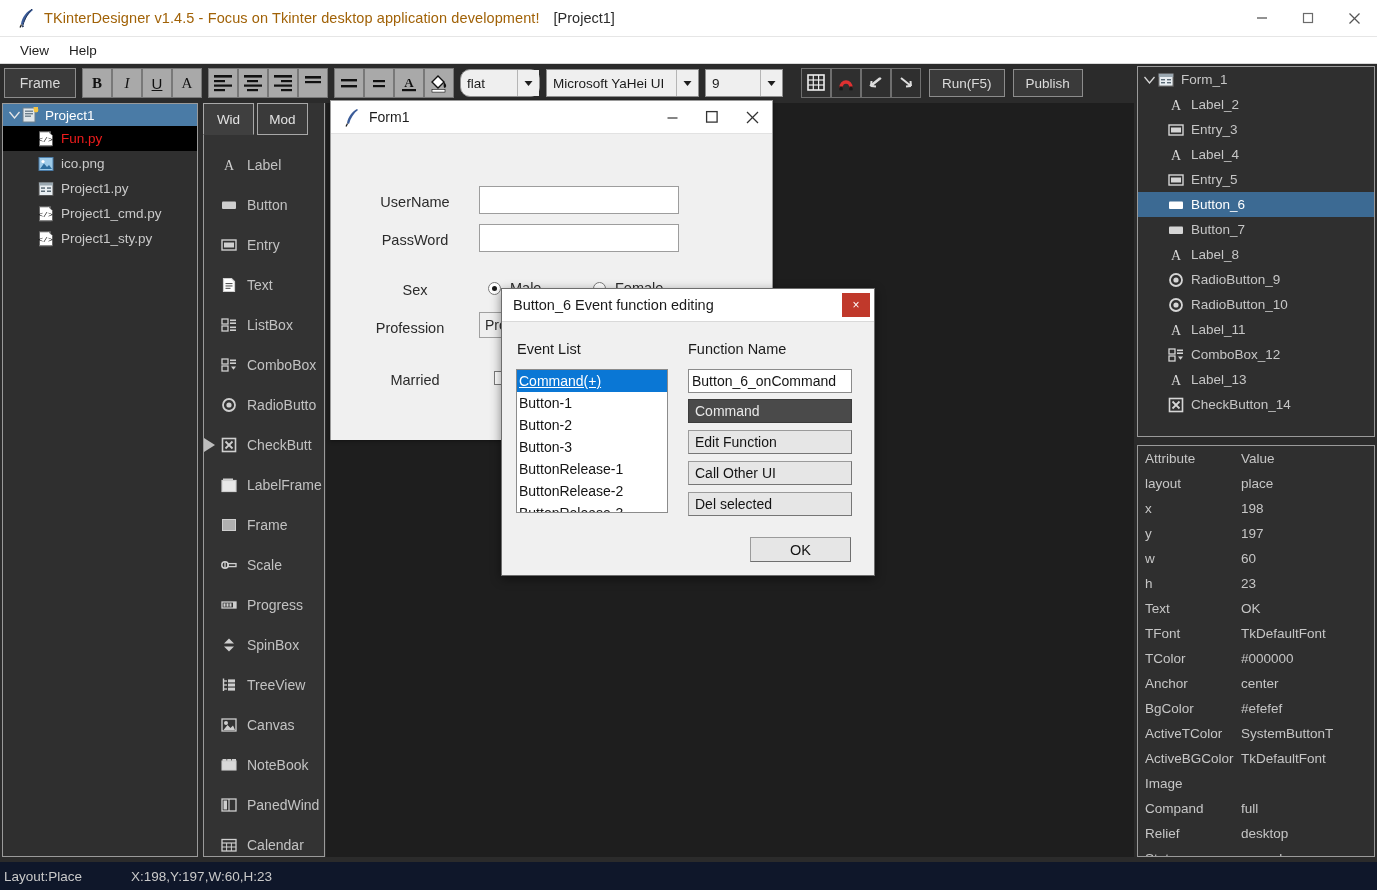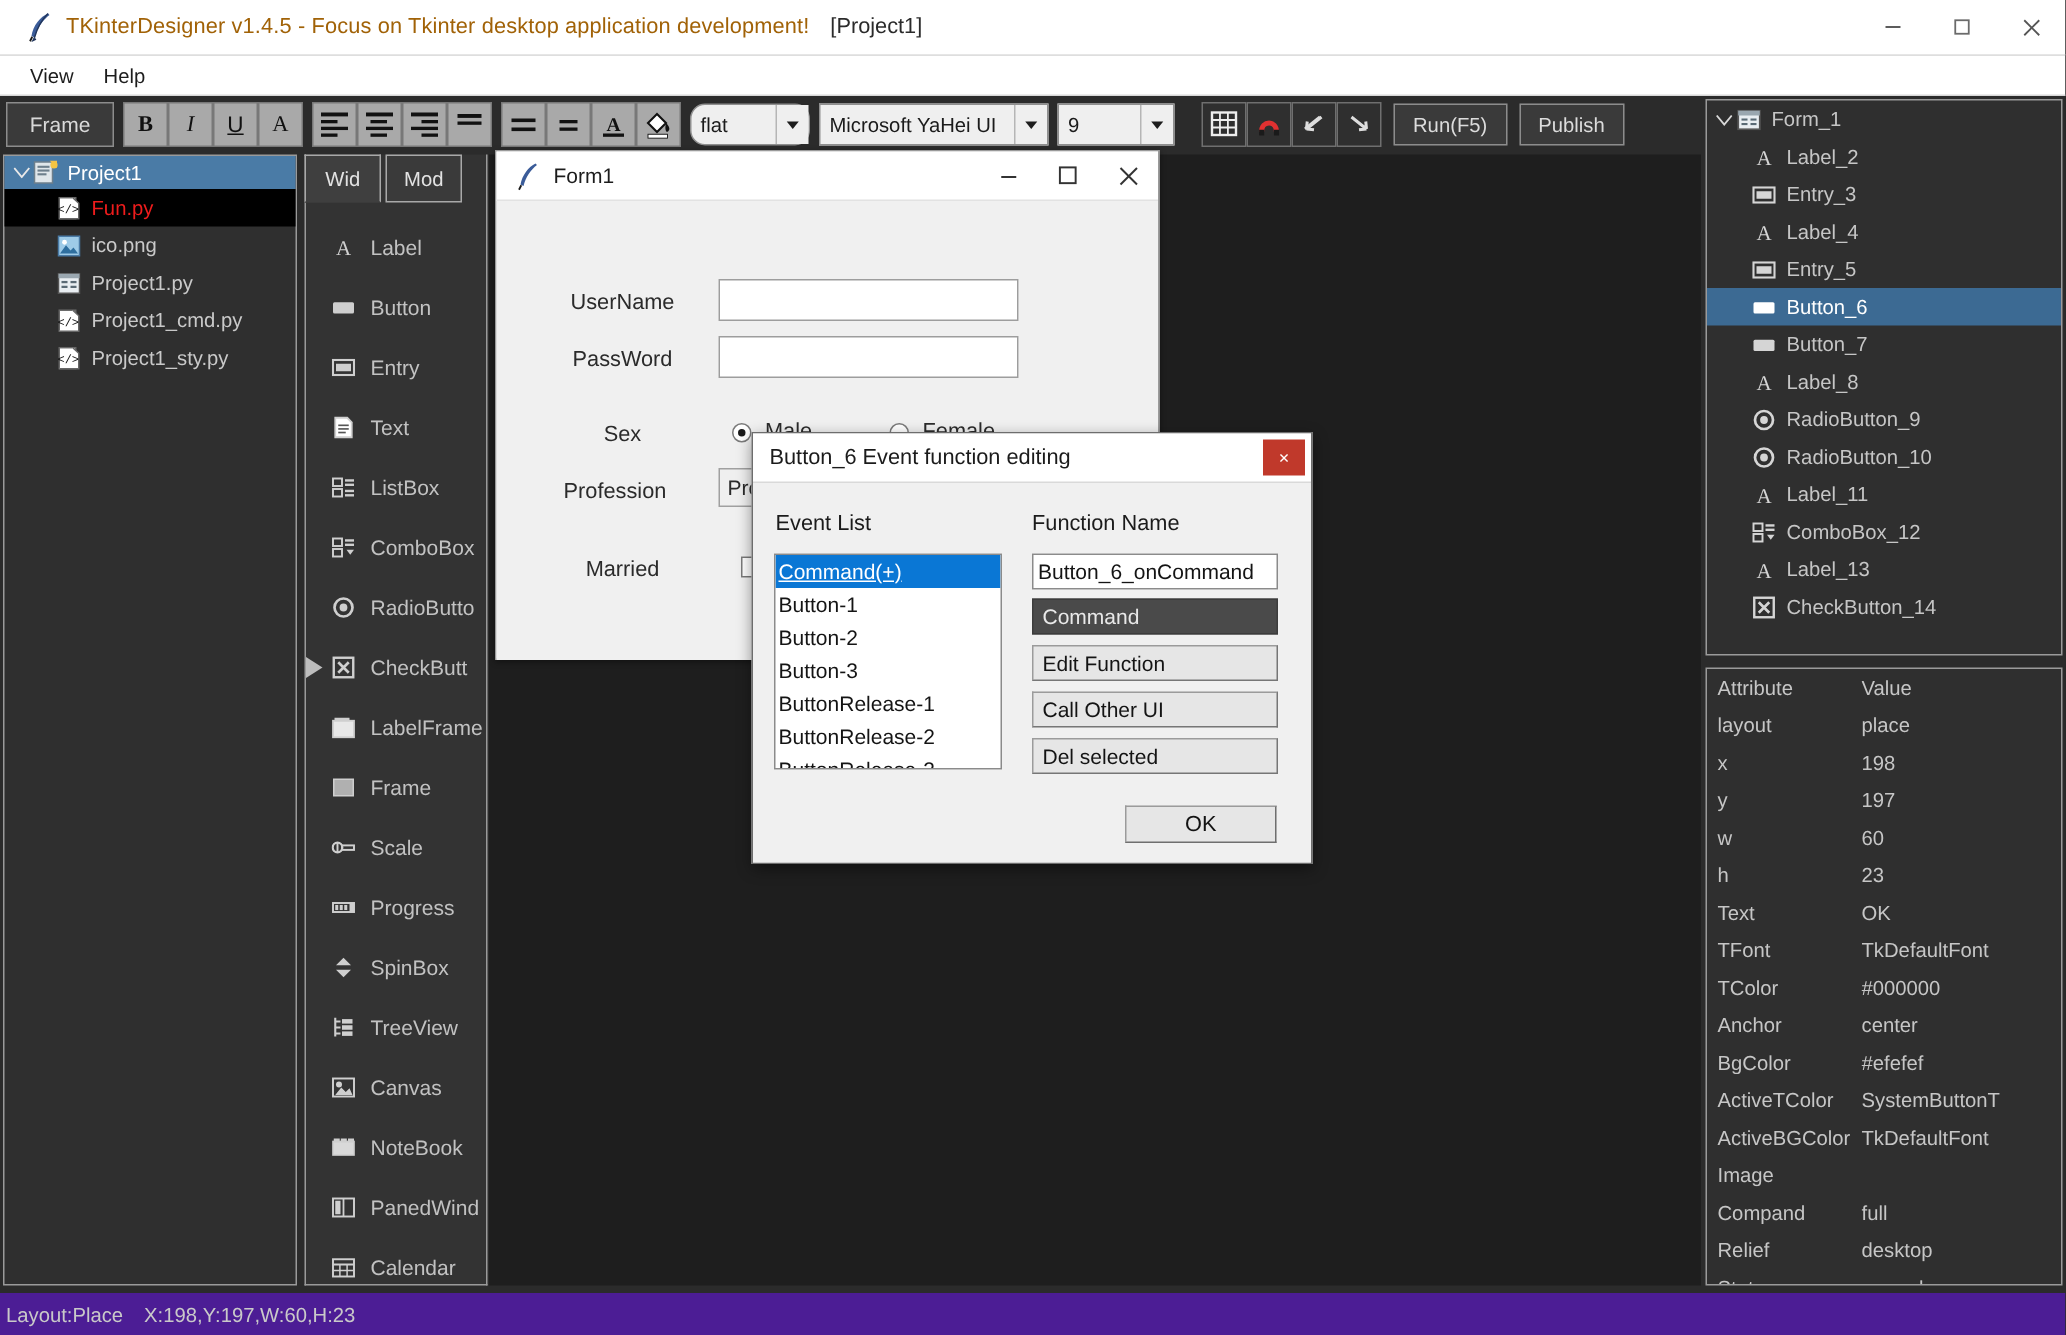--- a/index.html
+++ b/index.html
@@ -207,21 +207,21 @@
     position:absolute; left:1137px; top:445px; width:238px; height:412px;
     background:#2f2f2f; border:1px solid #9a9a9a; overflow:hidden;
   }
   .attr-row { height:25px; display:flex; align-items:center; font-size:13.5px; color:#c6c6c6; }
   .attr-row .k { width:103px; padding-left:7px; white-space:nowrap; overflow:hidden; }
   .attr-row .v { flex:1; white-space:nowrap; overflow:hidden; }
 
   
   .statusbar {
     position:absolute; left:0; bottom:0; width:1377px; height:28px;
-    background:#4c1d95; display:flex; align-items:center; color:#c9c9c9; font-size:13.5px;
+    background:#0f172a; display:flex; align-items:center; color:#c9c9c9; font-size:13.5px;gap:35px;
   }
   .statusbar .s1 { margin-left:4px; }
   .statusbar .s2 { margin-left:14px; }
 </style>
 </head>
 <body>
 
 <div id="app">
 
   <div class="titlebar">

